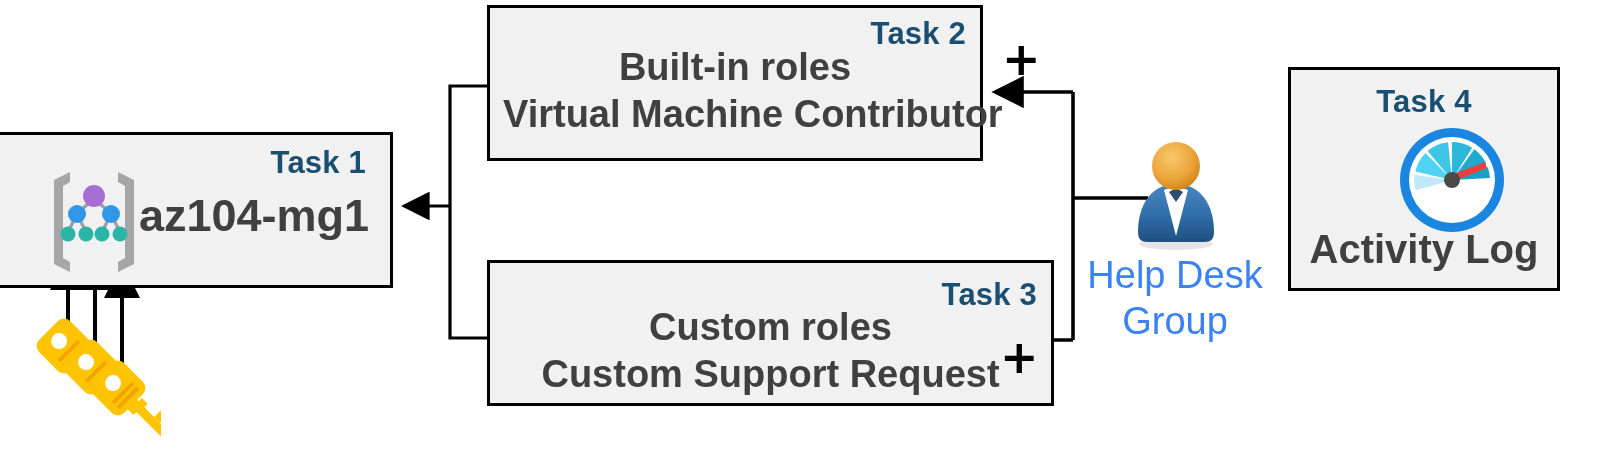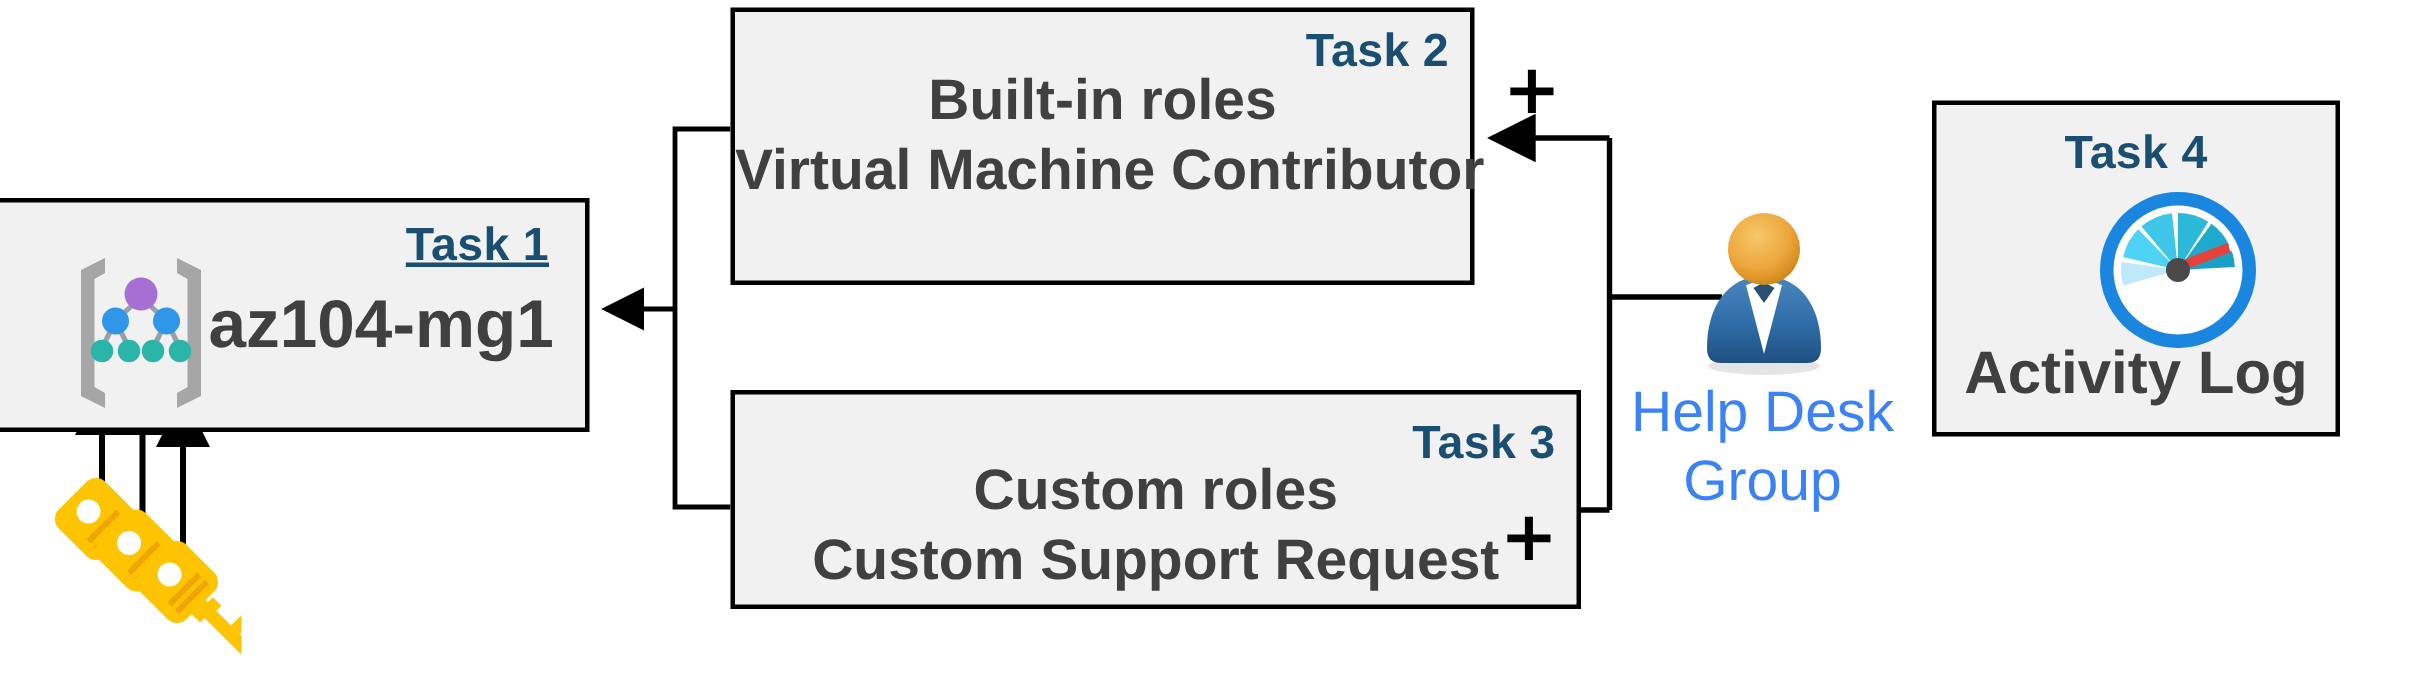--- a/index.html
+++ b/index.html
@@ -18,28 +18,28 @@
     position:absolute;font-weight:bold;color:#1b4f72;
     letter-spacing:.2px;white-space:nowrap;
   }
   .box-text{
     position:absolute;left:0;right:0;text-align:center;
     color:#404040;white-space:nowrap;font-weight:700;
   }
 
   
   #task1{left:-4px;top:132px;width:397px;height:156px;}
-  #task1 .task-tag{right:24px;top:10px;font-size:31px;text-decoration:underline;}
+  #task1 .task-tag{right:24px;top:10px;font-size:31px;}
   #task1-label{top:55px;left:140px;right:10px;text-align:left;font-size:45px;}
 
   
-  #task2{left:487px;top:5px;width:496px;height:185px;}
+  #task2{left:487px;top:5px;width:496px;height:156px;}
   #task2 .task-tag{right:14px;top:8px;font-size:31px;}
   #task2-l1{top:38px;font-size:38px;}
-  #task2-l2{top:85px;font-size:38px;}
+  #task2-l2{top:85px;font-size:38px;padding-left:13px;}
 
   
   #task3{left:487px;top:260px;width:567px;height:146px;}
   #task3 .task-tag{right:14px;top:14px;font-size:31px;}
   #task3-l1{top:43px;font-size:38px;}
   #task3-l2{top:90px;font-size:38px;}
 
   
   #task4{left:1288px;top:67px;width:272px;height:224px;}
   #task4 .task-tag{left:0;right:0;text-align:center;top:14px;font-size:31px;}

